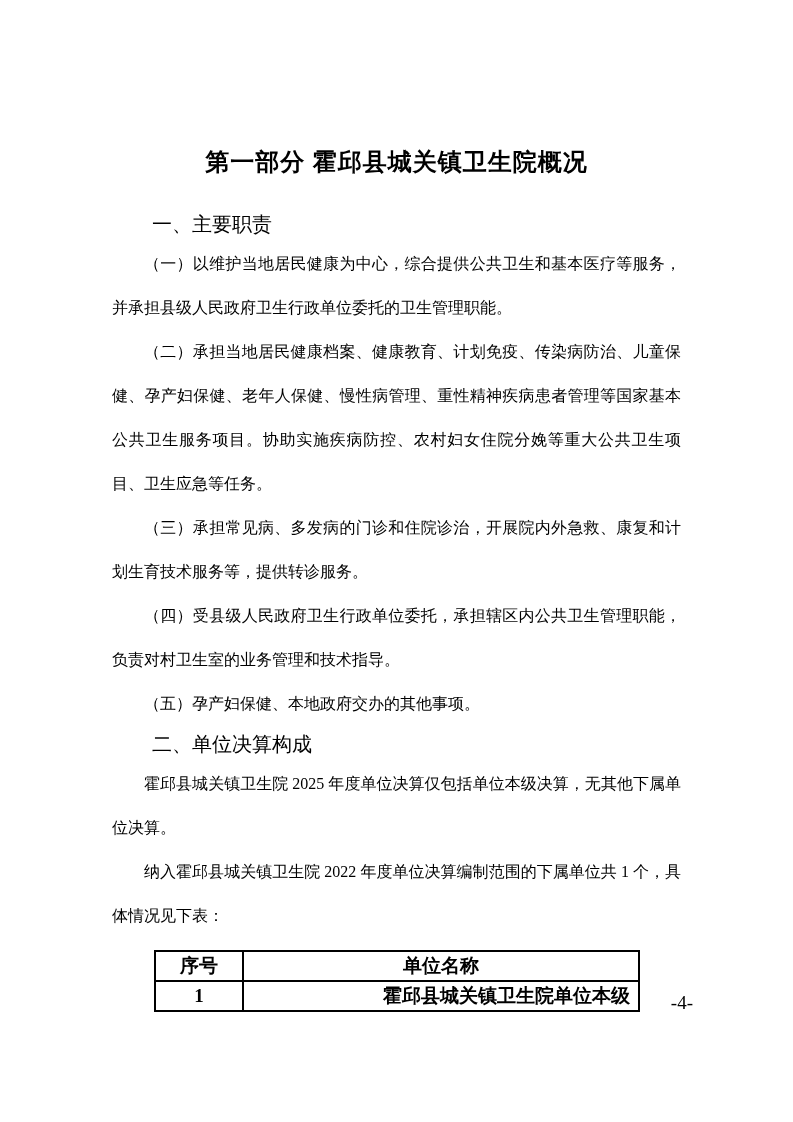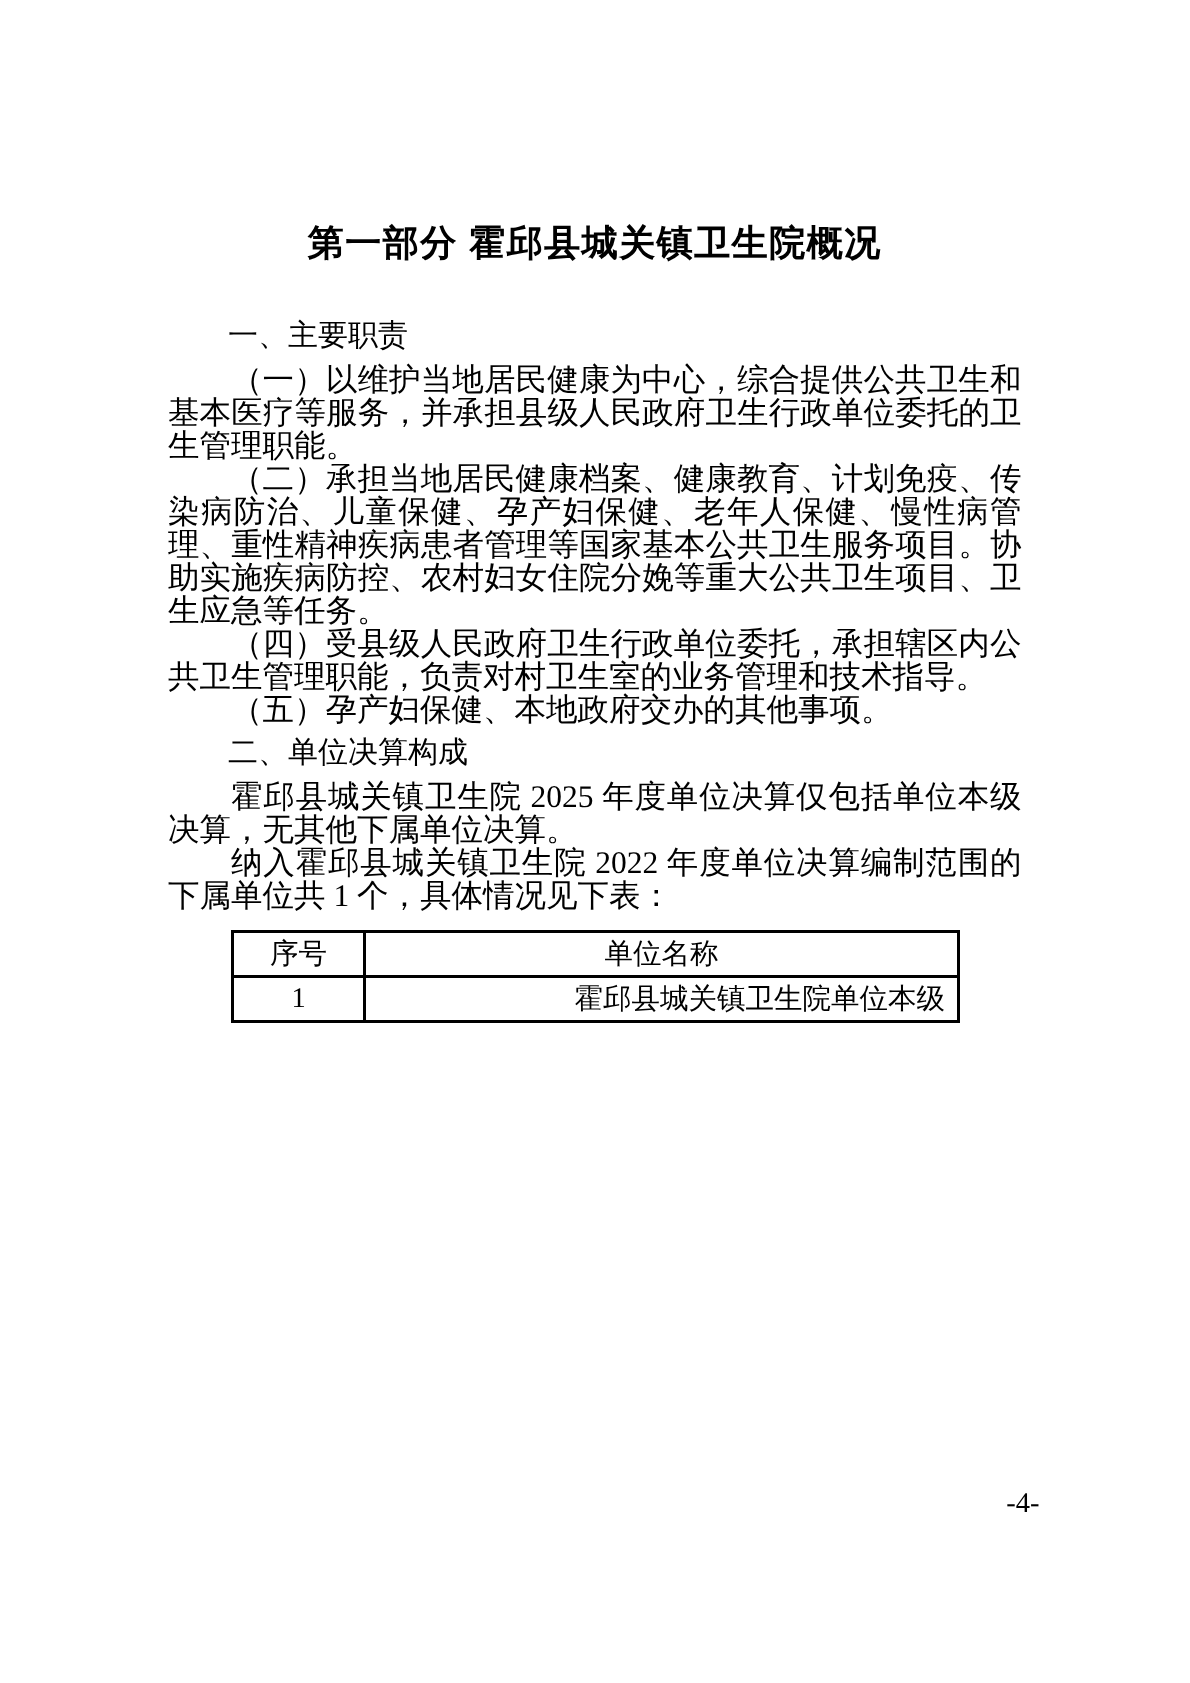--- a/index.html
+++ b/index.html
@@ -29,38 +29,38 @@
   }
   .section-heading {
     font-family: "Liberation Sans", sans-serif;
     font-weight: normal;
     font-size: 20px;
     line-height: 36px;
     margin: 0;
     text-indent: 2em;
   }
   .para {
-    font-size: 21px;
-    line-height: 22px;
+    font-size: 16px;
+    line-height: 44px;
     margin: 0;
     text-indent: 2em;
     text-align: justify;
   }
   .units-table {
     border-collapse: collapse;
     margin: 12px 0 0 42px;
     font-size: 19px;
     table-layout: fixed;
   }
   .units-table th,
   .units-table td {
     border: 2px solid #000000;
     height: 27px;
     padding: 1px 8px;
-    font-weight: normal;
+    font-weight: bold;
     box-sizing: border-box;
   }
   .col-index {
     width: 88px;
     text-align: center;
   }
   .col-name {
     width: 396px;
     text-align: center;
   }
@@ -80,20 +80,21 @@
 <body>
 
 <div class="page">
 
   <h1 class="doc-title">第一部分 霍邱县城关镇卫生院概况</h1>
 
   <section>
     <h2 class="section-heading">一、主要职责</h2>
     <p class="para">（一）以维护当地居民健康为中心，综合提供公共卫生和基本医疗等服务，并承担县级人民政府卫生行政单位委托的卫生管理职能。</p>
     <p class="para">（二）承担当地居民健康档案、健康教育、计划免疫、传染病防治、儿童保健、孕产妇保健、老年人保健、慢性病管理、重性精神疾病患者管理等国家基本公共卫生服务项目。协助实施疾病防控、农村妇女住院分娩等重大公共卫生项目、卫生应急等任务。</p>
+    <p class="para">（三）承担常见病、多发病的门诊和住院诊治，开展院内外急救、康复和计划生育技术服务等，提供转诊服务。</p>
     <p class="para">（四）受县级人民政府卫生行政单位委托，承担辖区内公共卫生管理职能，负责对村卫生室的业务管理和技术指导。</p>
     <p class="para">（五）孕产妇保健、本地政府交办的其他事项。</p>
   </section>
 
   <section>
     <h2 class="section-heading">二、单位决算构成</h2>
     <p class="para">霍邱县城关镇卫生院 2025 年度单位决算仅包括单位本级决算，无其他下属单位决算。</p>
     <p class="para">纳入霍邱县城关镇卫生院 2022 年度单位决算编制范围的下属单位共 1 个，具体情况见下表：</p>
 
     <table class="units-table">

